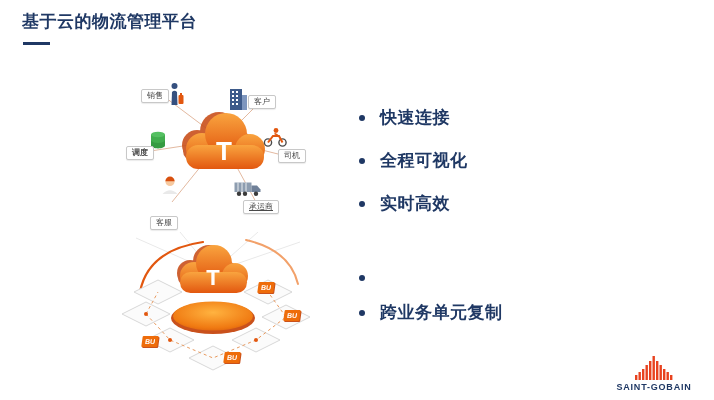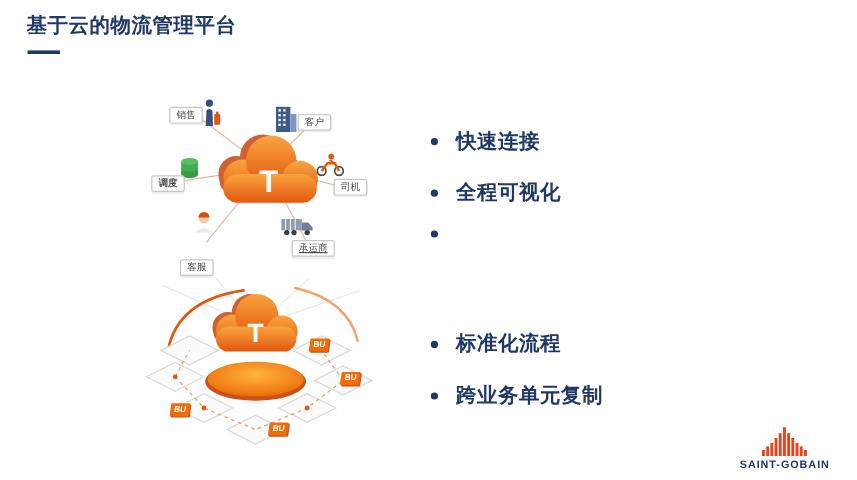--- a/index.html
+++ b/index.html
@@ -159,20 +159,21 @@
     <li>
       <span class="dot"></span>
       <span class="txt">快速连接</span>
     </li>
     <li>
       <span class="dot"></span>
       <span class="txt">全程可视化</span>
     </li>
     <li>
       <span class="dot"></span>
+      <span class="txt">实时高效</span>
     </li>
   </ul>
 
   <div class="diag-bottom">
     <svg class="bg" width="210" height="150" viewBox="0 0 210 150">
       <defs>
         <radialGradient id="pg" cx="0.5" cy="0.38" r="0.75">
           <stop offset="0" stop-color="#ffb340"></stop>
           <stop offset="0.7" stop-color="#f07a12"></stop>
           <stop offset="1" stop-color="#d4550a"></stop>
@@ -233,21 +234,20 @@
 
     <div class="bu bu0">BU</div>
     <div class="bu bu1">BU</div>
     <div class="bu bu2">BU</div>
     <div class="bu bu3">BU</div>
   </div>
 
   <ul class="bullets bullets-bottom">
     <li>
       <span class="dot"></span>
-      <span class="txt">标准化流程</span>
     </li>
     <li>
       <span class="dot"></span>
       <span class="txt">跨业务单元复制</span>
     </li>
   </ul>
 
   <div class="logo">
     <svg width="44" height="28" viewBox="0 0 44 28">
       <g fill="#e8421f">

